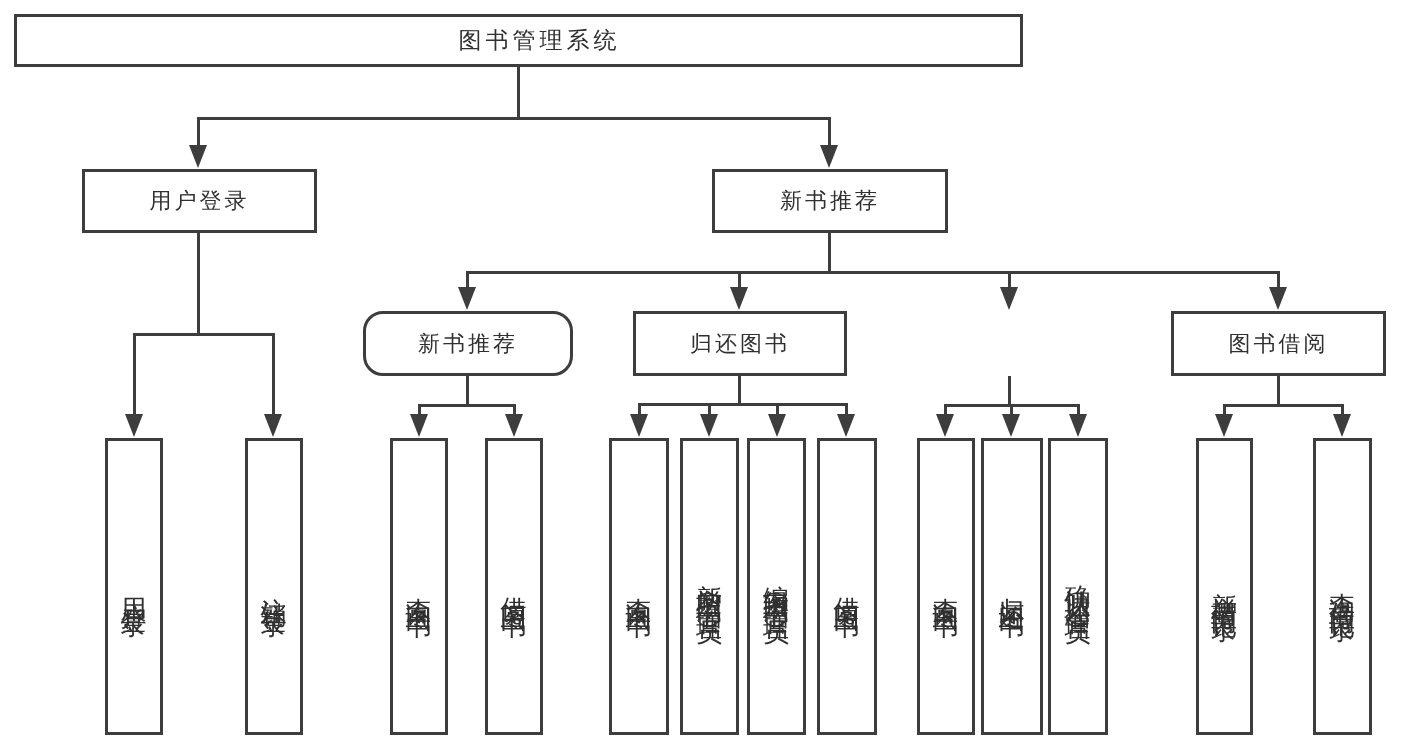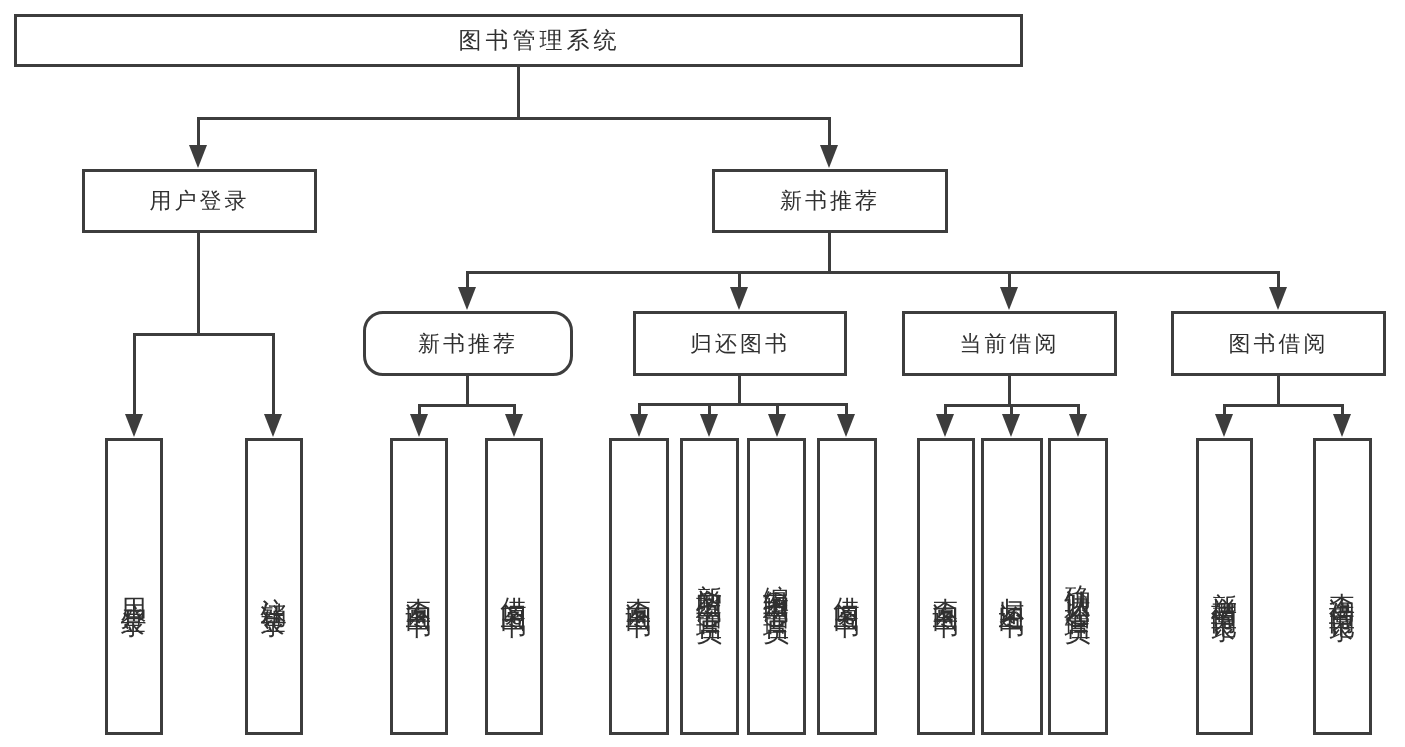--- a/index.html
+++ b/index.html
@@ -69,21 +69,20 @@
     <div class="vline" style="left:738px;top:273px;width:3px;height:16px;"></div>
     <div class="tri" style="left:730px;top:287px;"></div>
     <div class="vline" style="left:1008px;top:273px;width:3px;height:16px;"></div>
     <div class="tri" style="left:1000px;top:287px;"></div>
     <div class="vline" style="left:1277px;top:273px;width:3px;height:16px;"></div>
     <div class="tri" style="left:1269px;top:287px;"></div>
   </div>
 
   <div class="box" style="left:363px;top:311px;width:210px;height:65px;border-radius:20px;">新书推荐</div>
   <div class="box" style="left:633px;top:311px;width:214px;height:65px;">归还图书</div>
-  <div class="box" style="left:902px;top:311px;width:215px;height:65px;">当前借阅</div>
   <div class="box" style="left:1171px;top:311px;width:215px;height:65px;">图书借阅</div>
 
   <div>
     <div class="vline" style="left:466px;top:376px;width:3px;height:31px;"></div>
     <div class="hline" style="left:418px;top:404px;width:98px;height:3px;"></div>
     <div class="vline" style="left:418px;top:406px;width:3px;height:10px;"></div>
     <div class="tri" style="left:410px;top:414px;"></div>
     <div class="vline" style="left:513px;top:406px;width:3px;height:10px;"></div>
     <div class="tri" style="left:505px;top:414px;"></div>
   </div>

